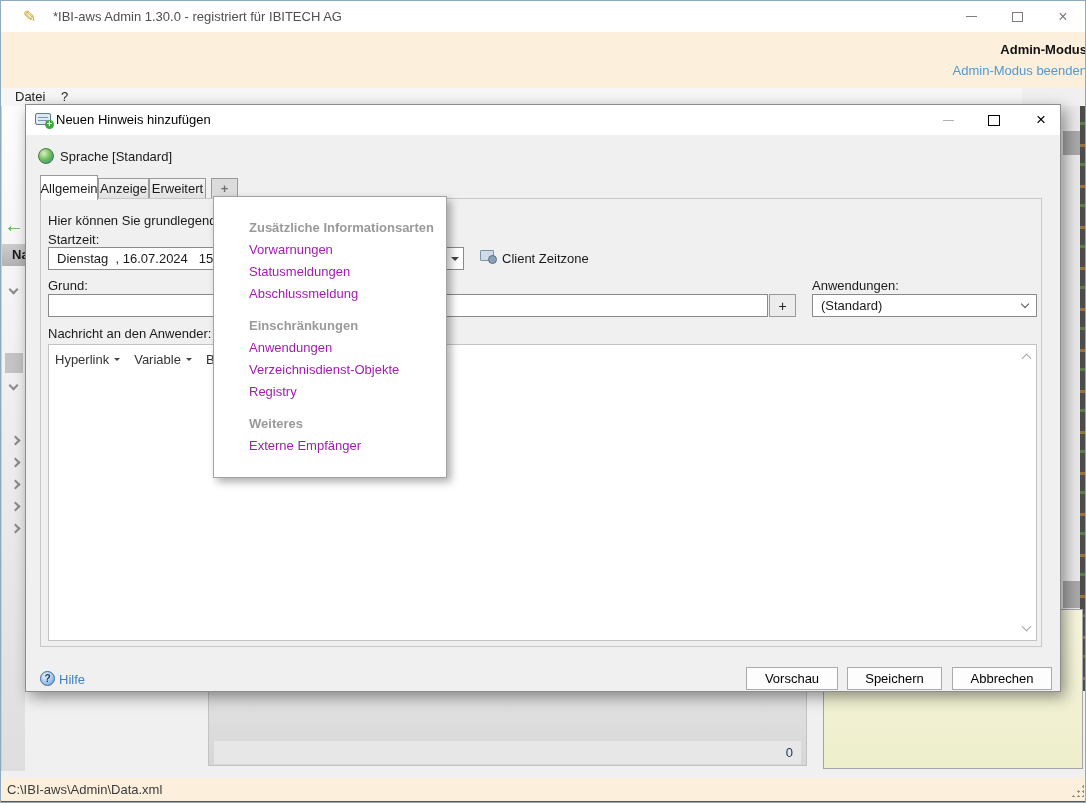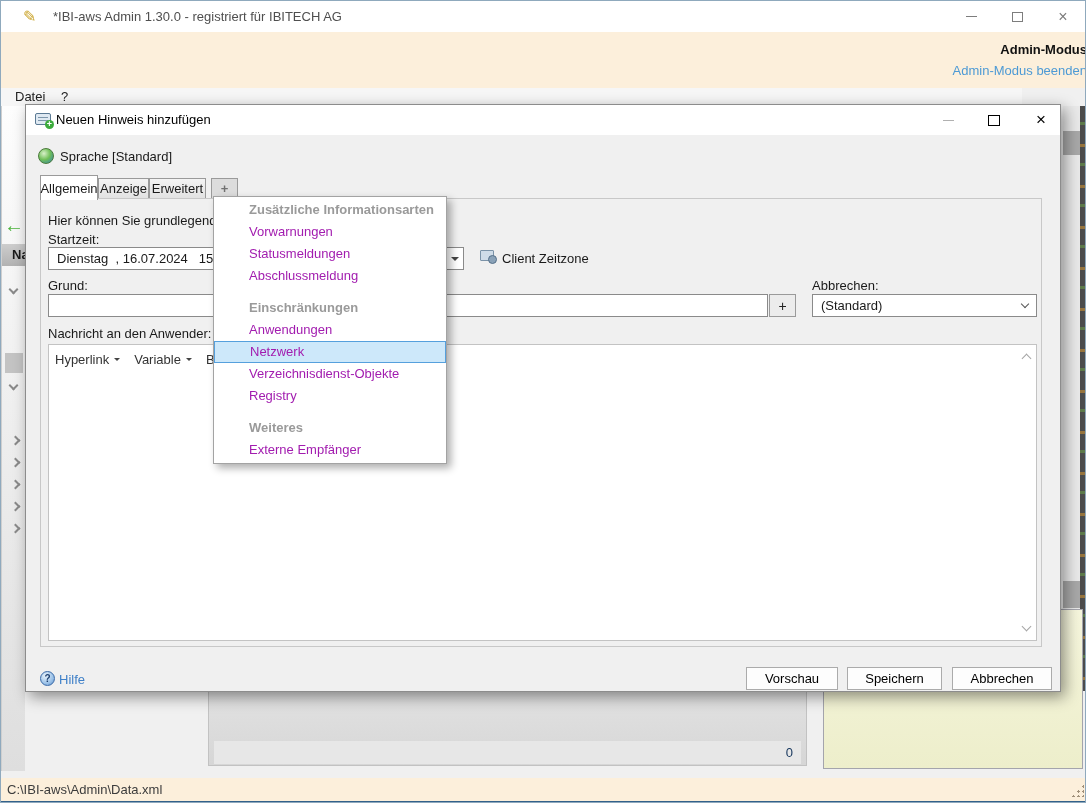--- a/index.html
+++ b/index.html
@@ -80,21 +80,21 @@
   .mon-icon{left:454px;top:145px;width:14px;height:11px;background:#cfdce8;border:1px solid #7b93a8;border-radius:1px}
   .mon-icon i{position:absolute;right:-4px;bottom:-4px;width:9px;height:9px;border-radius:50%;background:#8aa2b8;border:1px solid #55708a}
   .help-icon{left:14px;top:566px;width:15px;height:15px;border-radius:50%;border:1px solid #3a6aa8;
              background:radial-gradient(circle at 35% 30%,#e8f2fb,#9cc2e8 60%,#5b8cc8);
              color:#1d3f6e;font-size:10px;font-weight:bold;text-align:center;line-height:14px}
   .help-link{left:33px;top:567px;color:#3f80c8}
   .btn{top:562px;height:23px;background:#fdfdfd;border:1px solid #ababab;display:flex;align-items:center;justify-content:center;color:#000}
 
   
   .popup{left:212px;top:195px;width:234px;background:#fff;border:1px solid #a3a3a3;z-index:60;
-         box-shadow:4px 4px 8px rgba(0,0,0,.32);padding:2px 0}
+         box-shadow:4px 4px 8px rgba(0,0,0,.32);padding:20px 0}
   .pp-header{height:22px;line-height:22px;padding-left:35px;color:#9a9a9a;font-weight:bold;white-space:nowrap}
   .pp-item{height:22px;line-height:22px;padding-left:35px;color:#a21caf;white-space:nowrap}
   .pp-item.hl{background:#cde8fa;border:1px solid #55a0dd;line-height:20px}
   .pp-gap{height:10px}
 </style>
 </head>
 <body>
 
 <div class="screen">
 
@@ -198,21 +198,21 @@
         <i></i>
       </span>
     <span class="a" style="left:476px;top:146px">Client Zeitzone</span>
 
     <span class="a" style="left:22px;top:173px">Grund:</span>
     <div class="a tin" style="left:22px;top:189px;width:720px;height:23px"></div>
     <div class="a plus-btn" style="left:743px;top:189px;width:27px;height:23px">
         <span>+</span>
       </div>
 
-    <span class="a" style="left:786px;top:173px">Abbrechen:</span>
+    <span class="a" style="left:786px;top:173px">Anwendungen:</span>
     <div class="a combo" style="left:786px;top:189px;width:225px;height:23px">
       <span>(Standard)</span>
       <span class="cvs"></span>
     </div>
 
     <span class="a" style="left:22px;top:221px">Nachricht an den Anwender:</span>
     <div class="a msg-area">
       <div class="msg-tb">
         <span class="lbl">Hyperlink</span>
         <span class="caret sm"></span>
@@ -240,21 +240,20 @@
   </div>
 
   <div class="a popup">
     <div class="pp-header">Zusätzliche Informationsarten</div>
     <div class="pp-item">Vorwarnungen</div>
     <div class="pp-item">Statusmeldungen</div>
     <div class="pp-item">Abschlussmeldung</div>
     <div class="pp-gap"></div>
     <div class="pp-header">Einschränkungen</div>
     <div class="pp-item">Anwendungen</div>
-    <div class="pp-item hl">Netzwerk</div>
     <div class="pp-item">Verzeichnisdienst-Objekte</div>
     <div class="pp-item">Registry</div>
     <div class="pp-gap"></div>
     <div class="pp-header">Weiteres</div>
     <div class="pp-item">Externe Empfänger</div>
   </div>
 
 </div>
 
 </body></html>

